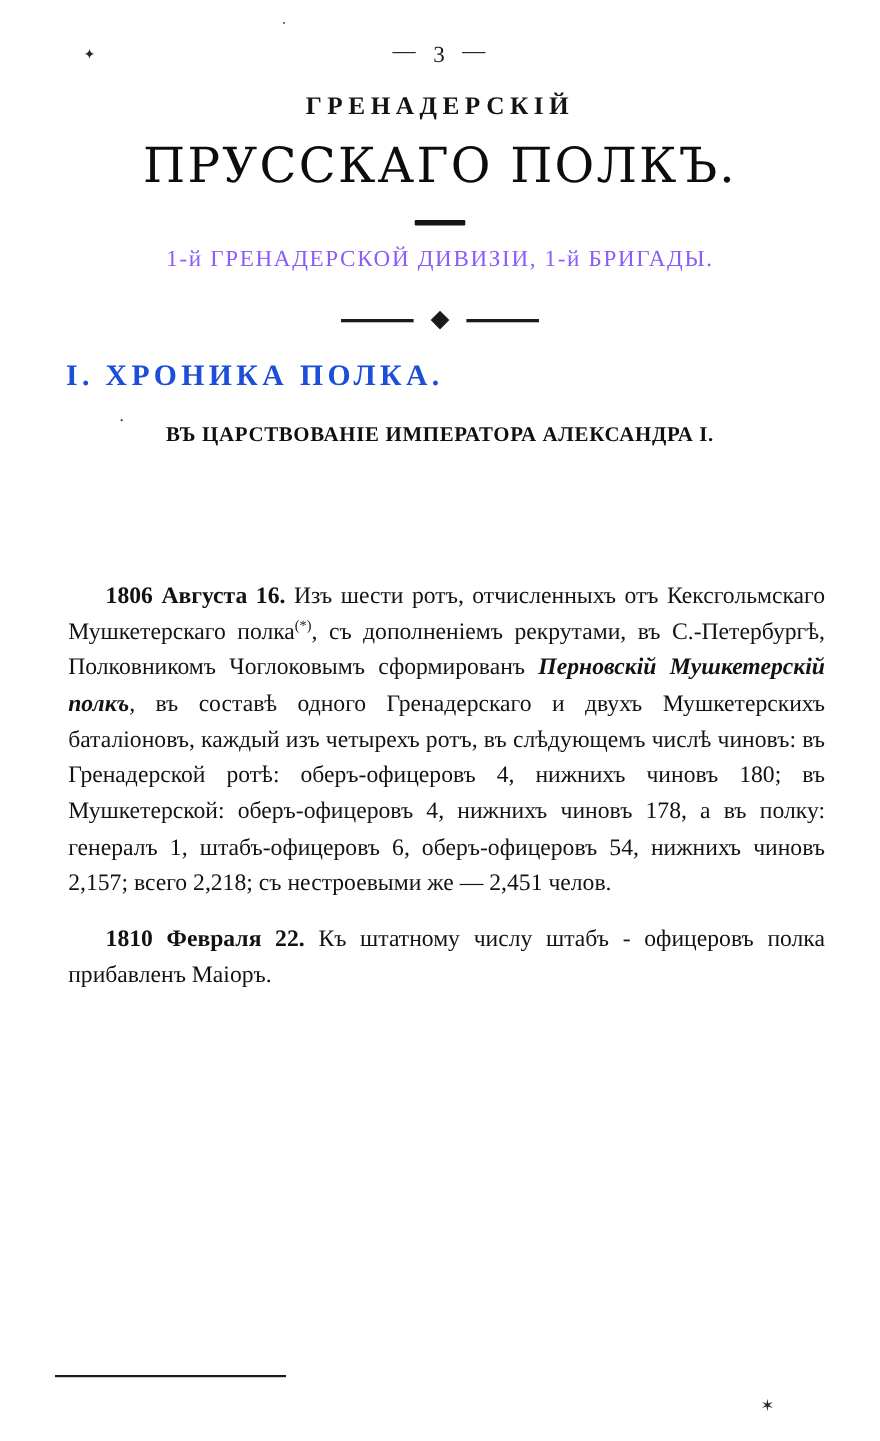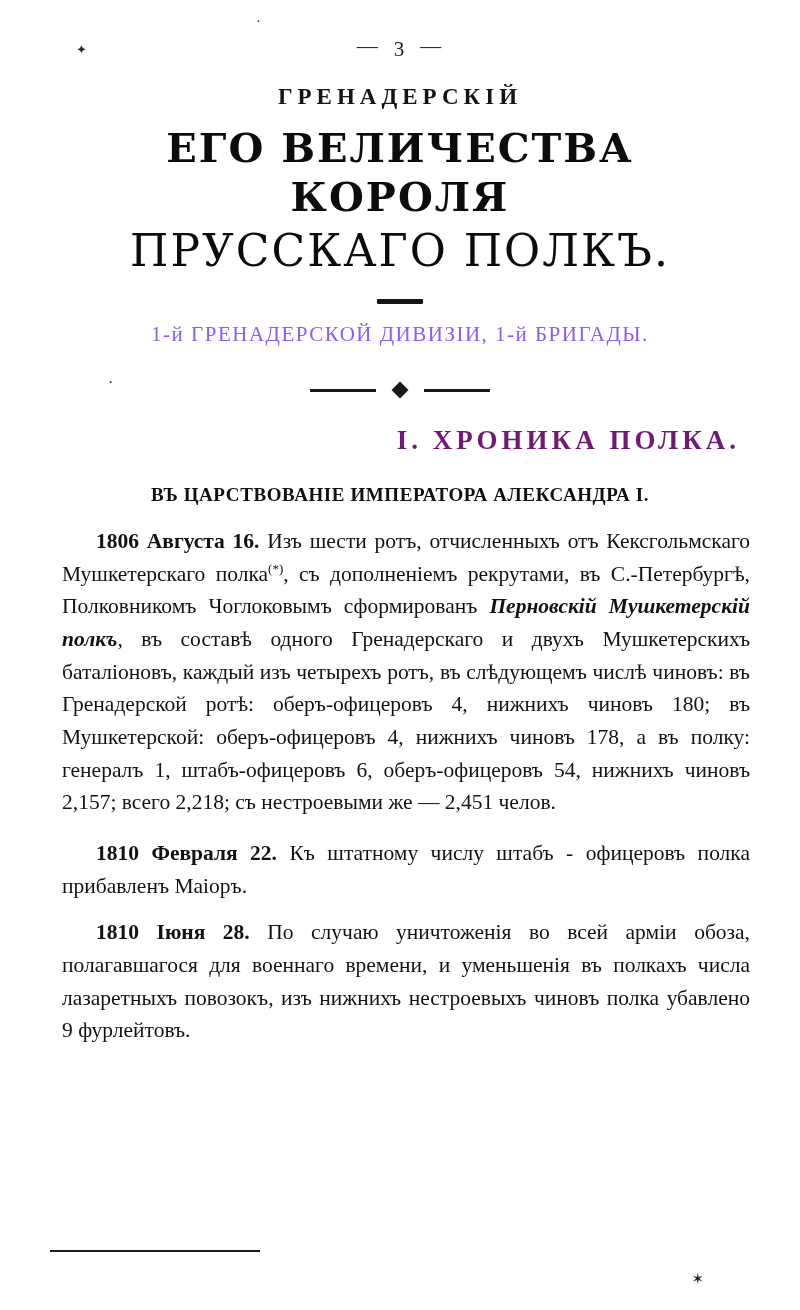--- a/index.html
+++ b/index.html
@@ -142,26 +142,26 @@
     top: 3px;
     width: 12px;
     height: 12px;
     margin-left: -6px;
     background: #1a1a1a;
     transform: rotate(45deg);
   }
 
   
   .chapter-title {
-    text-align: right;
+    text-align: left;
     font-size: 27px;
     font-weight: 700;
     letter-spacing: 4px;
     margin-top: 26px;
-    color: #701a75;
+    color: #1d4ed8;
   }
   .reign-title {
     text-align: center;
     font-size: 19px;
     font-weight: 700;
     letter-spacing: 0.6px;
     margin-top: 28px;
     color: #101010;
   }
 
@@ -234,21 +234,20 @@
   <div class="corner-mark left">✦</div>
   <div class="corner-mark dot-left">·</div>
   <div class="corner-mark bottom-right">✶</div>
 
   <div class="page-number">
     <span class="dash">—</span><span>3</span><span class="dash">—</span>
   </div>
 
   <div class="title-block">
     <div class="t-line1">ГРЕНАДЕРСКІЙ</div>
-    <div class="t-line2">ЕГО ВЕЛИЧЕСТВА КОРОЛЯ</div>
     <div class="t-line3">ПРУССКАГО ПОЛКЪ.</div>
 
     <div class="rule-short"></div>
 
     <div class="t-division">1-й ГРЕНАДЕРСКОЙ ДИВИЗІИ, 1-й БРИГАДЫ.</div>
 
     <div class="sep-orn">
       <span class="bar l"></span>
       <span class="dia"></span>
       <span class="bar r"></span>
@@ -262,23 +261,20 @@
 
     <p class="para">
       <span class="indent"></span><span class="yr">1806 Августа 16.</span><span> Изъ шести ротъ, отчисленныхъ отъ Кексгольмскаго Мушкетерскаго полка</span><span class="sup">(*)</span><span>, съ дополненіемъ рекрутами, въ С.-Петербургѣ, Полковникомъ Чоглоковымъ сформированъ </span><span class="ital">Перновскій Мушкетерскій полкъ</span><span>, въ составѣ одного Гренадерскаго и двухъ Мушкетерскихъ баталіоновъ, каждый изъ четырехъ ротъ, въ слѣдующемъ числѣ чиновъ: въ Гренадерской ротѣ: оберъ-офицеровъ 4, нижнихъ чиновъ 180; въ Мушкетерской: оберъ-офицеровъ 4, нижнихъ чиновъ 178, а въ полку: генералъ 1, штабъ-офицеровъ 6, оберъ-офицеровъ 54, нижнихъ чиновъ 2,157; всего 2,218; съ нестроевыми же — 2,451 челов.</span>
     </p>
 
 
     <p class="para" style="margin-top:18px;">
       <span class="indent"></span><span class="yr">1810 Февраля 22.</span><span> Къ штатному числу штабъ - офицеровъ полка прибавленъ Маіоръ.</span>
     </p>
 
-    <p class="para">
-      <span class="indent"></span><span class="yr">1810 Іюня 28.</span><span> По случаю уничтоженія во всей арміи обоза, полагавшагося для военнаго времени, и уменьшенія въ полкахъ числа лазаретныхъ повозокъ, изъ нижнихъ нестроевыхъ чиновъ полка убавлено 9 фурлейтовъ.</span>
-    </p>
 
   </div>
 
   <div class="footnote-area">
     <div class="footnote-rule"></div>
   </div>
 
 </div>
 
 </body></html>

